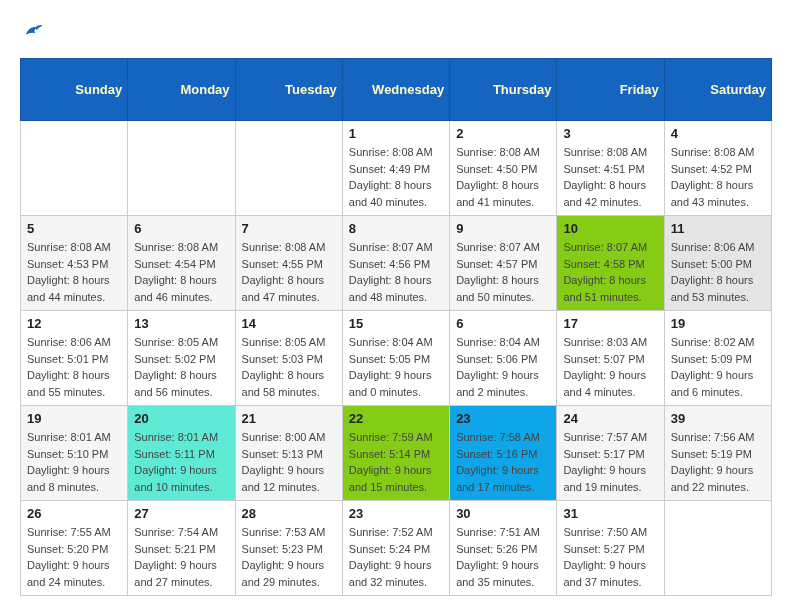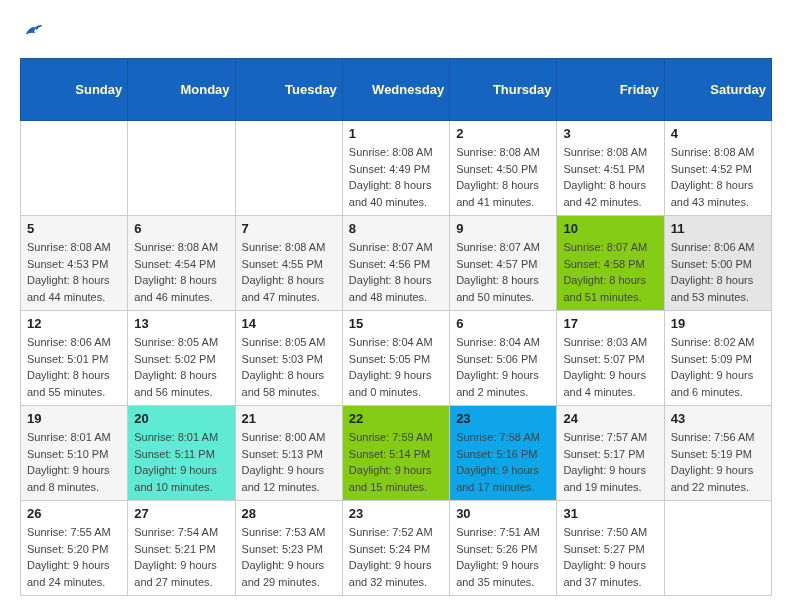--- a/index.html
+++ b/index.html
@@ -269,21 +269,21 @@
             Sunrise: 7:58 AM<br>Sunset: 5:16 PM<br>Daylight: 9 hours and 17 minutes.
           </div>
         </td>
         <td style="background: rgb(245, 245, 245);">
           <div class="day-number">24</div>
           <div class="day-detail">
             Sunrise: 7:57 AM<br>Sunset: 5:17 PM<br>Daylight: 9 hours and 19 minutes.
           </div>
         </td>
         <td style="background: rgb(245, 245, 245);">
-          <div class="day-number">43</div>
+          <div class="day-number">39</div>
           <div class="day-detail">
             Sunrise: 7:56 AM<br>Sunset: 5:19 PM<br>Daylight: 9 hours and 22 minutes.
           </div>
         </td>
       </tr>
       <tr>
         <td>
           <div class="day-number">26</div>
           <div class="day-detail">
             Sunrise: 7:55 AM<br>Sunset: 5:20 PM<br>Daylight: 9 hours and 24 minutes.

